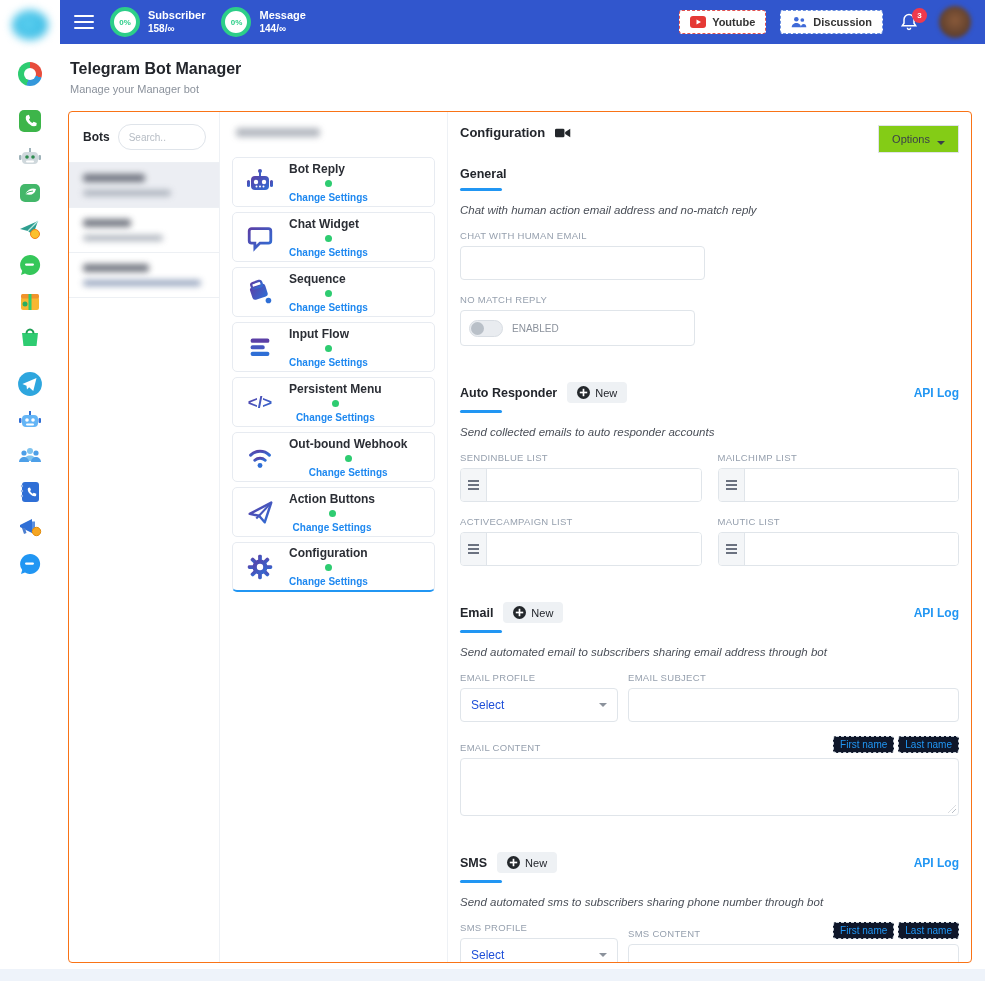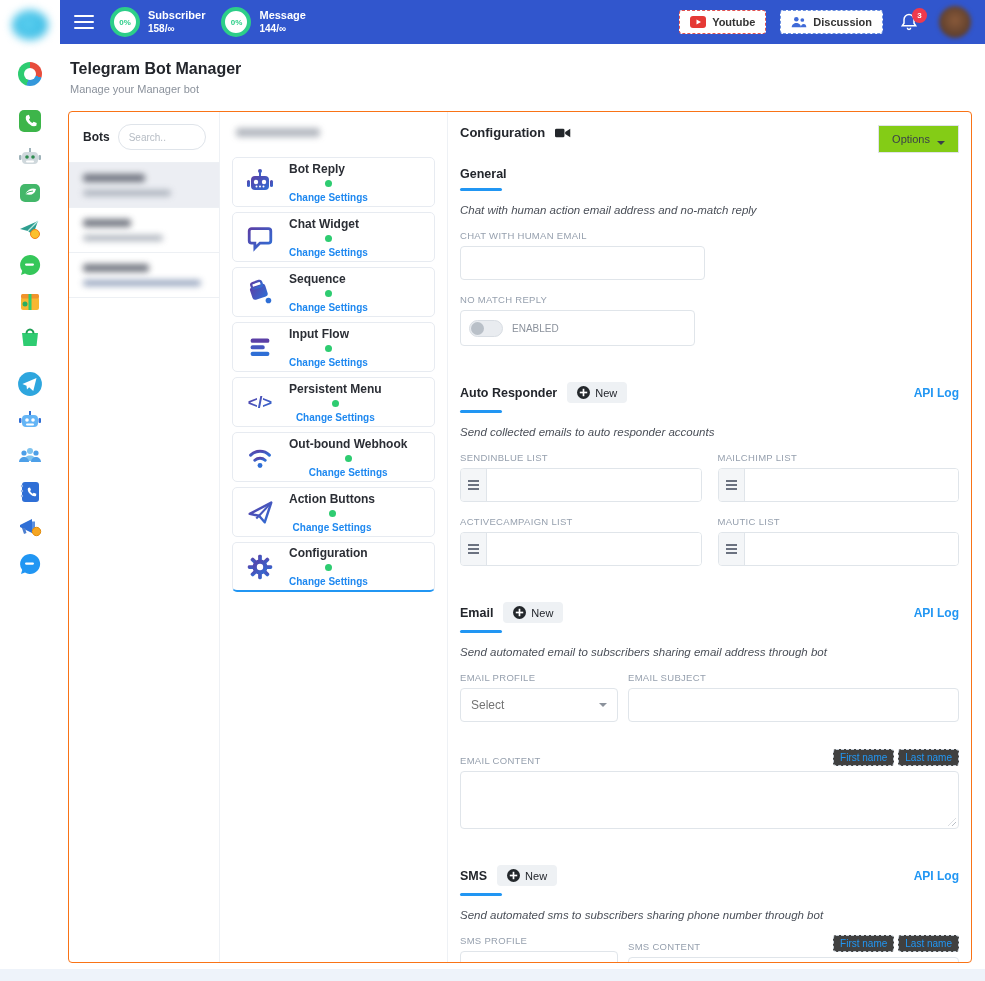--- a/index.html
+++ b/index.html
@@ -110,27 +110,27 @@
 
   .section { margin-top:36px; }
   .grid2 { display:grid; grid-template-columns:1fr 1fr; column-gap:16px; }
   .igroup { display:flex; height:34px; border:1px solid #e0e5ea; border-radius:4px; overflow:hidden; }
   .iprepend { width:26px; background:#f4f6f8; border-right:1px solid #e0e5ea; display:flex;
     align-items:center; justify-content:center; }
   .iprepend span { display:block; width:11px; height:2px; background:#6b7280; box-shadow:0 4px 0 #6b7280, 0 -4px 0 #6b7280; }
   .igroup input { flex:1; border:none; outline:none; font-size:12px; padding:0 8px; font-family:inherit; }
 
   .sel { width:158px; height:34px; border:1px solid #e0e5ea; border-radius:4px; display:flex;
-    align-items:center; padding:0 10px; font-size:12px; color:#737373; cursor:pointer; }
+    align-items:center; padding:0 10px; font-size:12px; color:#1d4ed8; cursor:pointer; }
   .sel .caret { margin-left:auto; border-top-color:#8b929c; }
   .row { display:flex; gap:10px; }
   .grow { flex:1; }
   .chips { display:flex; gap:4px; margin-left:auto; }
   .chip { border:1px dashed #c8d0d8; border-radius:3px; padding:2px 6px; font-size:10px;
-    color:#2196f3; cursor:pointer; background:#404040; }
+    color:#2196f3; cursor:pointer; background:#0f172a; }
   .label-row { display:flex; align-items:flex-end; margin-bottom:5px; }
   .label-row .fld-label { margin-bottom:0; }
   .ta-wrap { position:relative; }
   textarea.ta { width:100%; border:1px solid #e0e5ea; border-radius:4px; resize:none;
     font-family:inherit; font-size:12px; padding:6px 8px; outline:none; display:block; }
   .grip { position:absolute; right:3px; bottom:3px; width:8px; height:8px;
     background:repeating-linear-gradient(135deg, transparent 0 2px, #b8bec6 2px 3px);
     clip-path:polygon(100% 0, 100% 100%, 0 100%); }
 
   .bottom-strip { position:absolute; left:0; top:969px; width:985px; height:12px; background:#eef3fa; }
@@ -612,21 +612,21 @@
               <span>Select</span>
                 <span class="caret"></span>
             </div>
           </div>
           <div class="grow">
             <div class="fld-label">EMAIL SUBJECT</div>
             <input class="text-input" style="">
           </div>
         </div>
 
-        <div style="margin-top:27px">
+        <div style="margin-top:14px">
           <div class="label-row">
             <span class="fld-label">EMAIL CONTENT</span>
             <span class="chips">
               <span class="chip">First name</span>
               <span class="chip">Last name</span>
             </span>
           </div>
           <div class="ta-wrap">
               <textarea class="ta" style="height: 58px;"></textarea>
               <div class="grip"></div>

